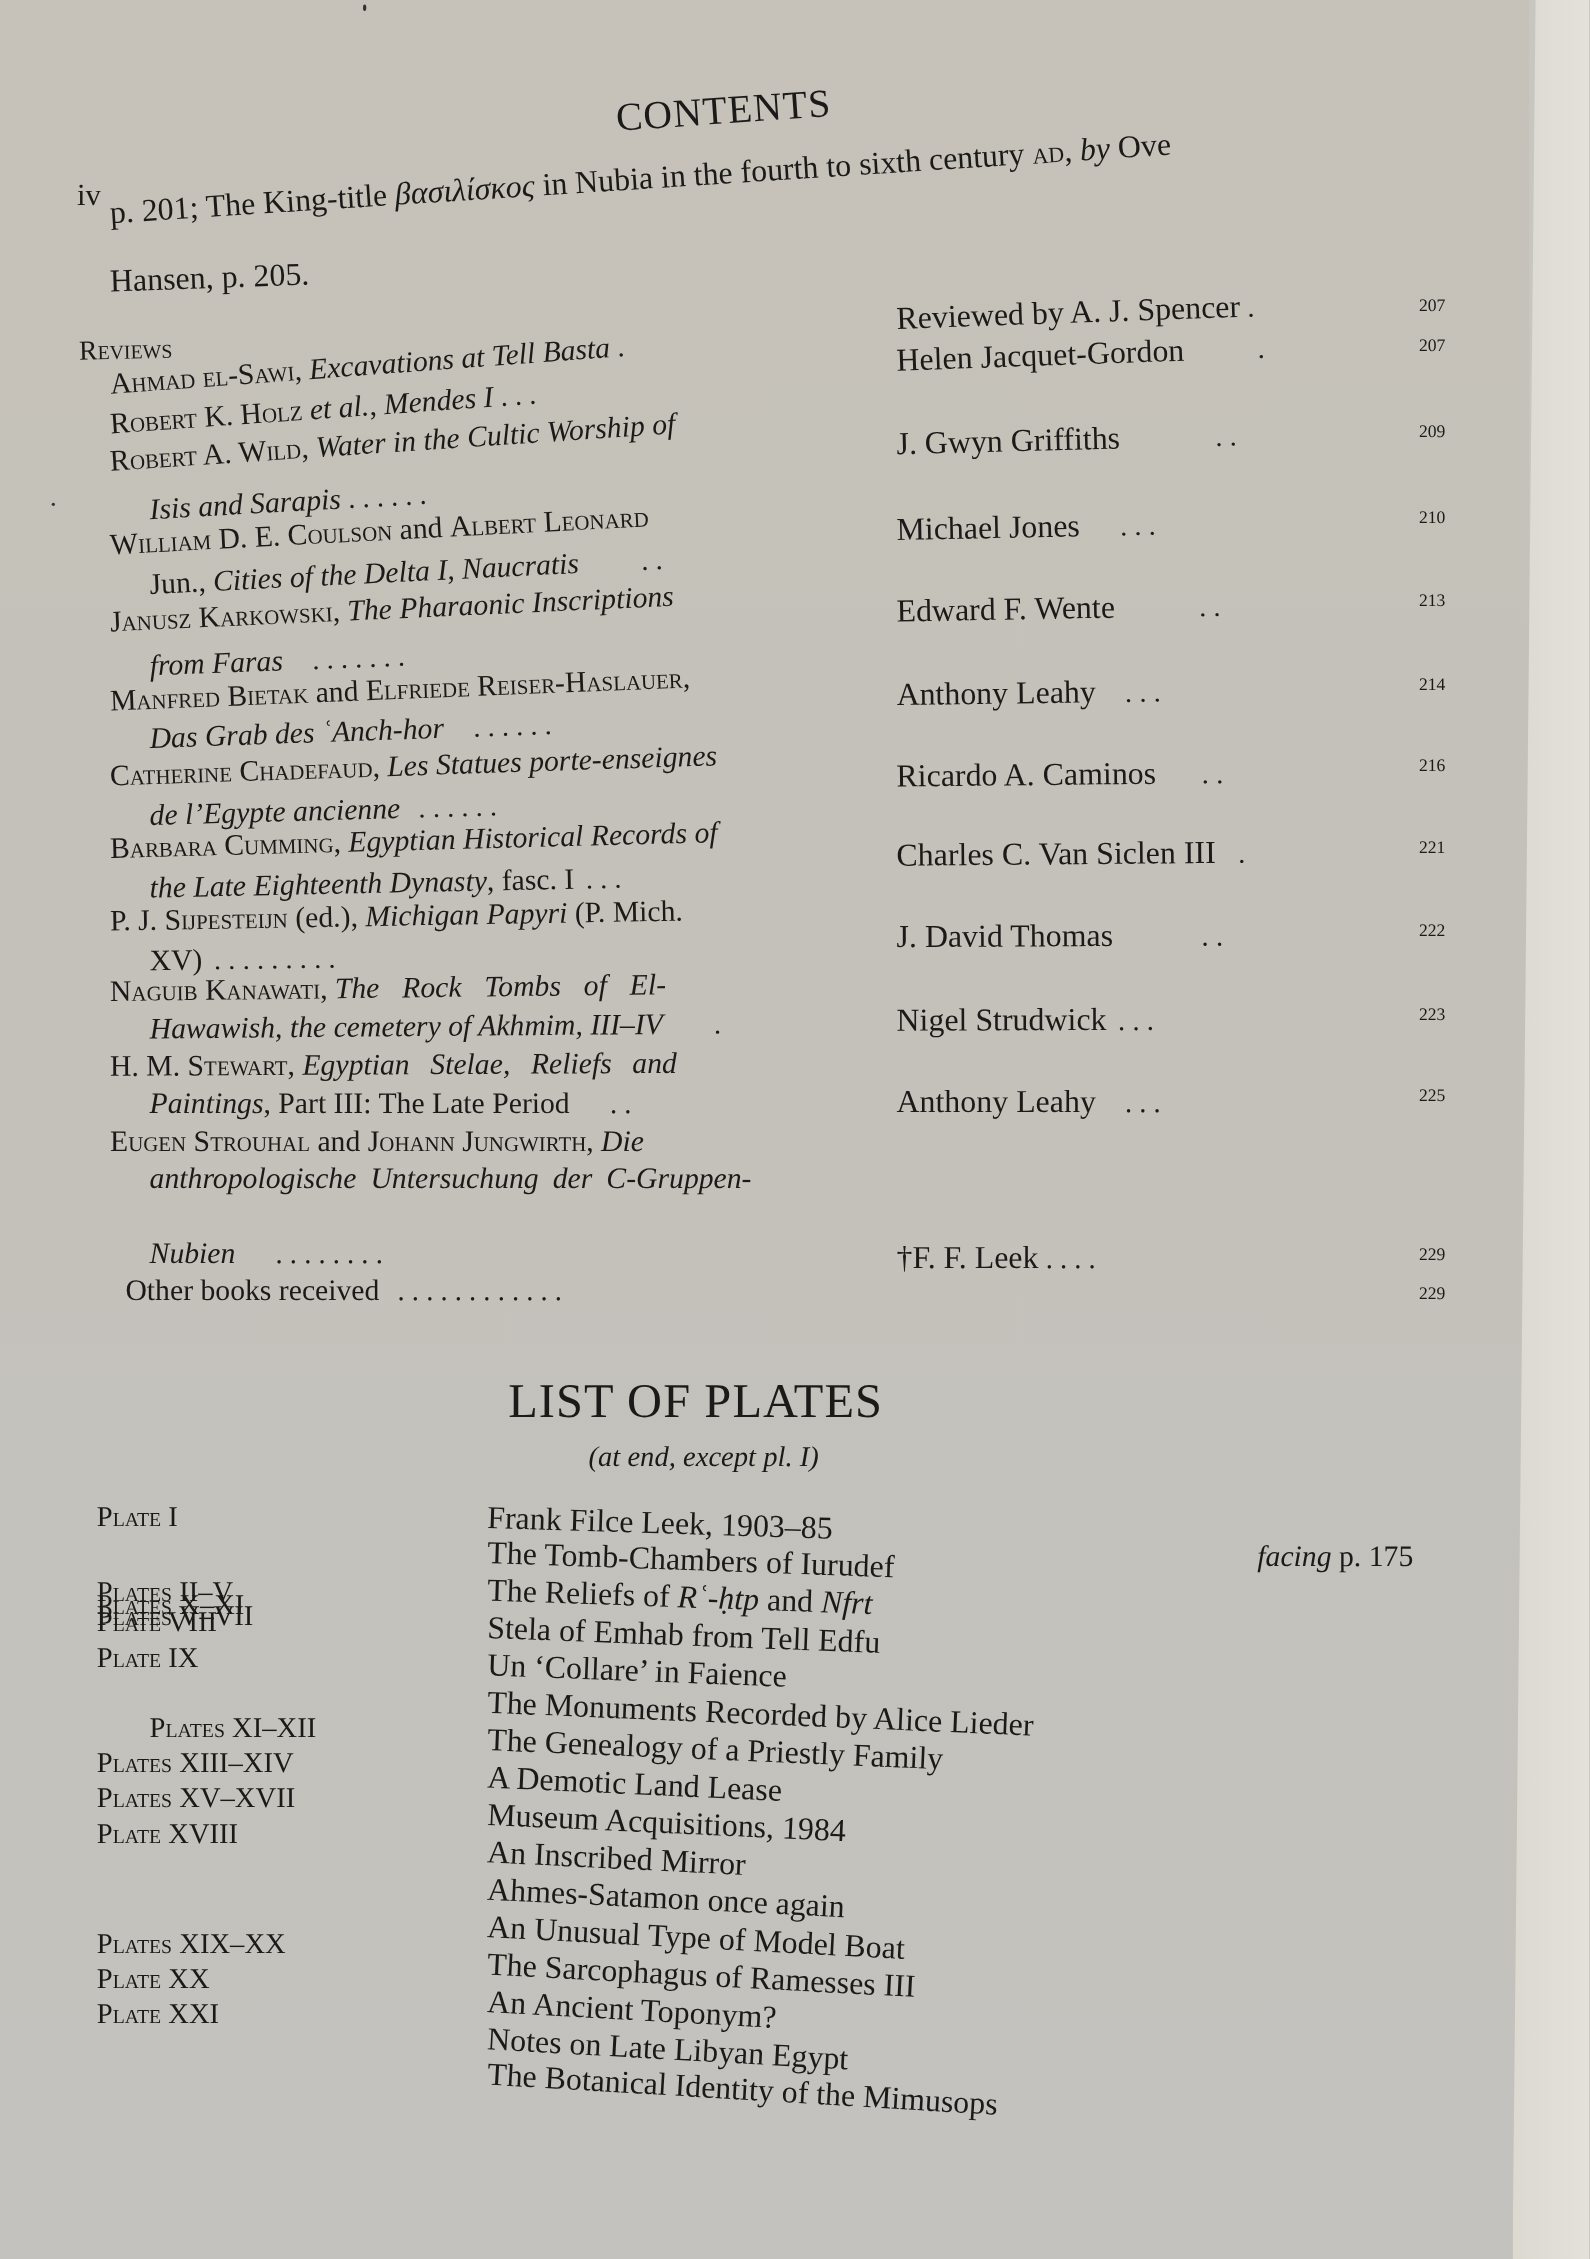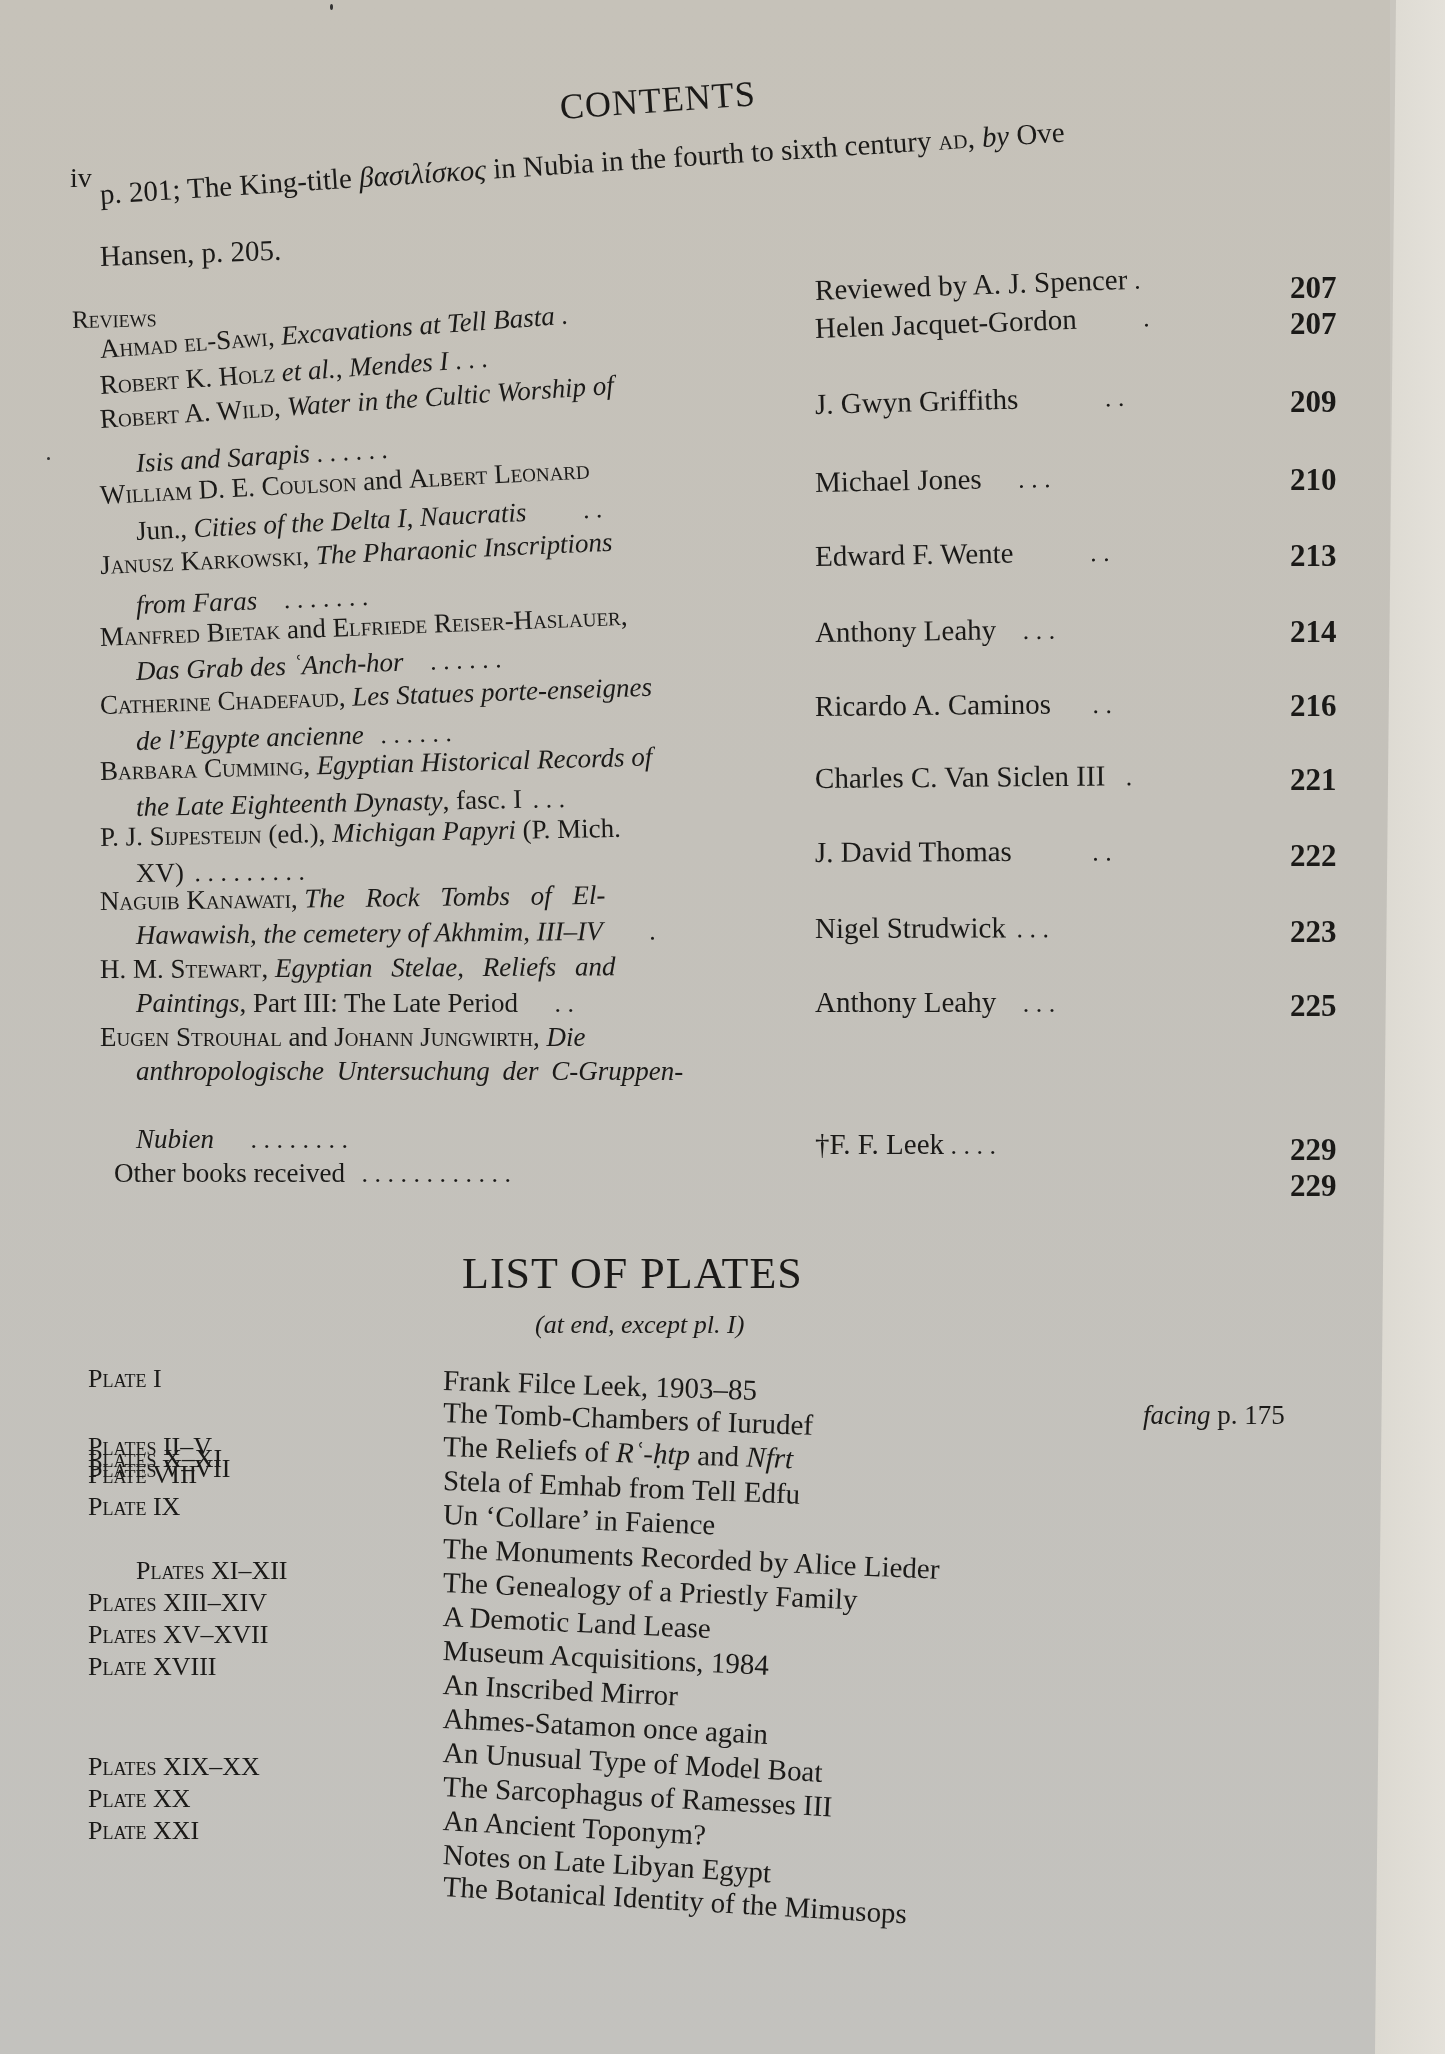--- a/index.html
+++ b/index.html
@@ -26,21 +26,21 @@
   .folio { left: 70px; top: 162px; font-size: 28px; }
   .intro { left: 100px; font-size: 29px; transform-origin: left center; }
   .intro1 { top: 178px; transform: rotate(-3.7deg); }
   .intro2 { top: 240px; transform: rotate(-2deg); }
 
   .reviews-head { left: 72px; top: 306px; font-size: 25px; transform: rotate(-1.2deg); transform-origin: left center; }
 
   .rev-left { left: 100px; font-size: 27px; transform-origin: left center; }
   .rev-left.cont { left: 136px; }
   .rev-right { left: 815px; font-size: 29px; transform-origin: left center; }
-  .rev-page { font-size: 31px; transform-origin: left center; font-weight: bold; }
+  .rev-page { font-size: 16px; transform-origin: left center; }
   .dots { font-size: 26px; letter-spacing: 0; word-spacing: 0; }
 
   .plates-title { left: 462px; top: 1248px; font-size: 44px; letter-spacing: 1px; }
   .plates-sub { left: 535px; top: 1310px; font-size: 26px; }
 
   .plate-lbl { left: 88px; font-size: 26px; transform-origin: left center; }
   .plate-ttl { left: 443px; font-size: 29px; transform-origin: left center; }
   .facing { left: 1143px; top: 1400px; font-size: 27px; }
   .smudge { left: 330px; top: 4px; width: 3px; height: 6px; background: #333; border-radius: 50%; }
   .smudge2 { left: 47px; top: 457px; width: 3px; height: 3px; background: #333; border-radius: 50%; }

